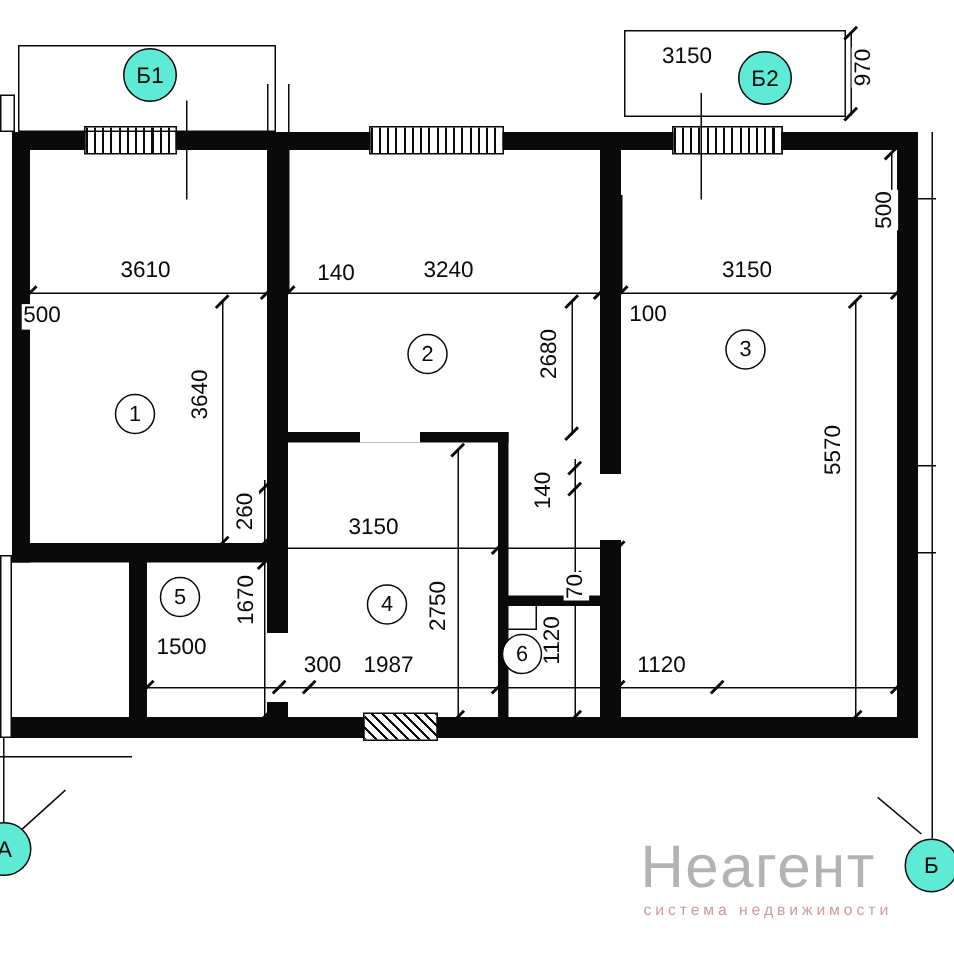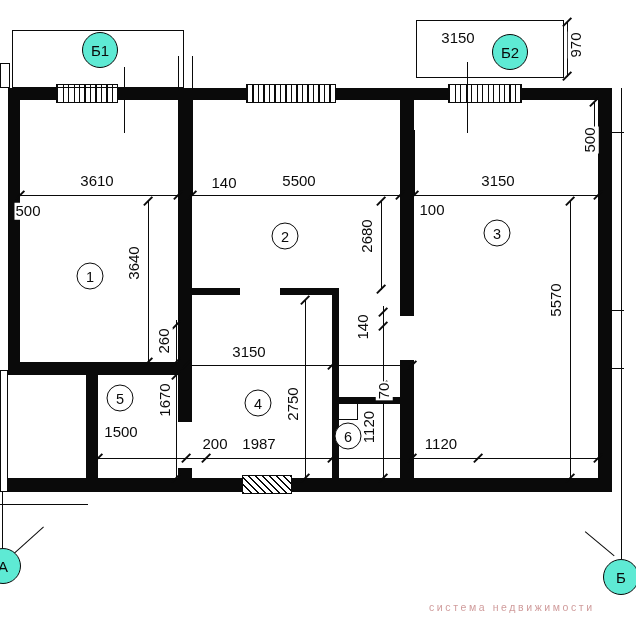--- a/index.html
+++ b/index.html
@@ -115,46 +115,47 @@
   <i class="tk" style="left:567px;top:22px"></i>
   <i class="tk" style="left:567px;top:76px"></i>
   <i class="tk" style="left:594px;top:102px"></i>
   <i class="tk" style="left:594px;top:132px"></i>
 
   <span class="lbl h" style="left:458px;top:38px">3150</span>
   <span class="lbl v" style="left:576px;top:45px">970</span>
   <span class="lbl v" style="left:590px;top:140px">500</span>
   <span class="lbl h" style="left:97px;top:181px">3610</span>
   <span class="lbl h" style="left:224px;top:183px">140</span>
-  <span class="lbl h" style="left:299px;top:181px">5500</span>
+  <span class="lbl h" style="left:299px;top:181px">3240</span>
   <span class="lbl h" style="left:498px;top:181px">3150</span>
   <span class="lbl h" style="left:28px;top:211px">500</span>
   <span class="lbl h" style="left:432px;top:210px">100</span>
   <span class="lbl v" style="left:134px;top:263px">3640</span>
   <span class="lbl v" style="left:367px;top:236px">2680</span>
   <span class="lbl v" style="left:556px;top:300px">5570</span>
   <span class="lbl v" style="left:164px;top:341px">260</span>
   <span class="lbl h" style="left:249px;top:352px">3150</span>
   <span class="lbl v" style="left:363px;top:327px">140</span>
   <span class="lbl v" style="left:165px;top:400px">1670</span>
   <span class="lbl v" style="left:293px;top:404px">2750</span>
   <span class="lbl v" style="left:369px;top:427px">1120</span>
   <span class="lbl v" style="left:384px;top:391px">70</span>
   <span class="lbl h" style="left:121px;top:432px">1500</span>
-  <span class="lbl h" style="left:215px;top:444px">200</span>
+  <span class="lbl h" style="left:215px;top:444px">300</span>
   <span class="lbl h" style="left:259px;top:444px">1987</span>
   <span class="lbl h" style="left:441px;top:444px">1120</span>
 
   <div class="rc" style="left:90px;top:276px">1</div>
   <div class="rc" style="left:285px;top:236px">2</div>
   <div class="rc" style="left:497px;top:233px">3</div>
   <div class="rc" style="left:258px;top:403px">4</div>
   <div class="rc" style="left:120px;top:398px">5</div>
   <div class="rc" style="left:348px;top:436px">6</div>
 
   <div class="ax" style="left:100px;top:50px">Б1</div>
   <div class="ax" style="left:510px;top:52px">Б2</div>
   <div class="ax" style="left:3px;top:566px">А</div>
   <div class="ax" style="left:621px;top:577px">Б</div>
 
+  <div id="wm-brand">Неагент</div>
   <div id="wm-tag">система недвижимости</div>
 
 </div>
 
 </body></html>

